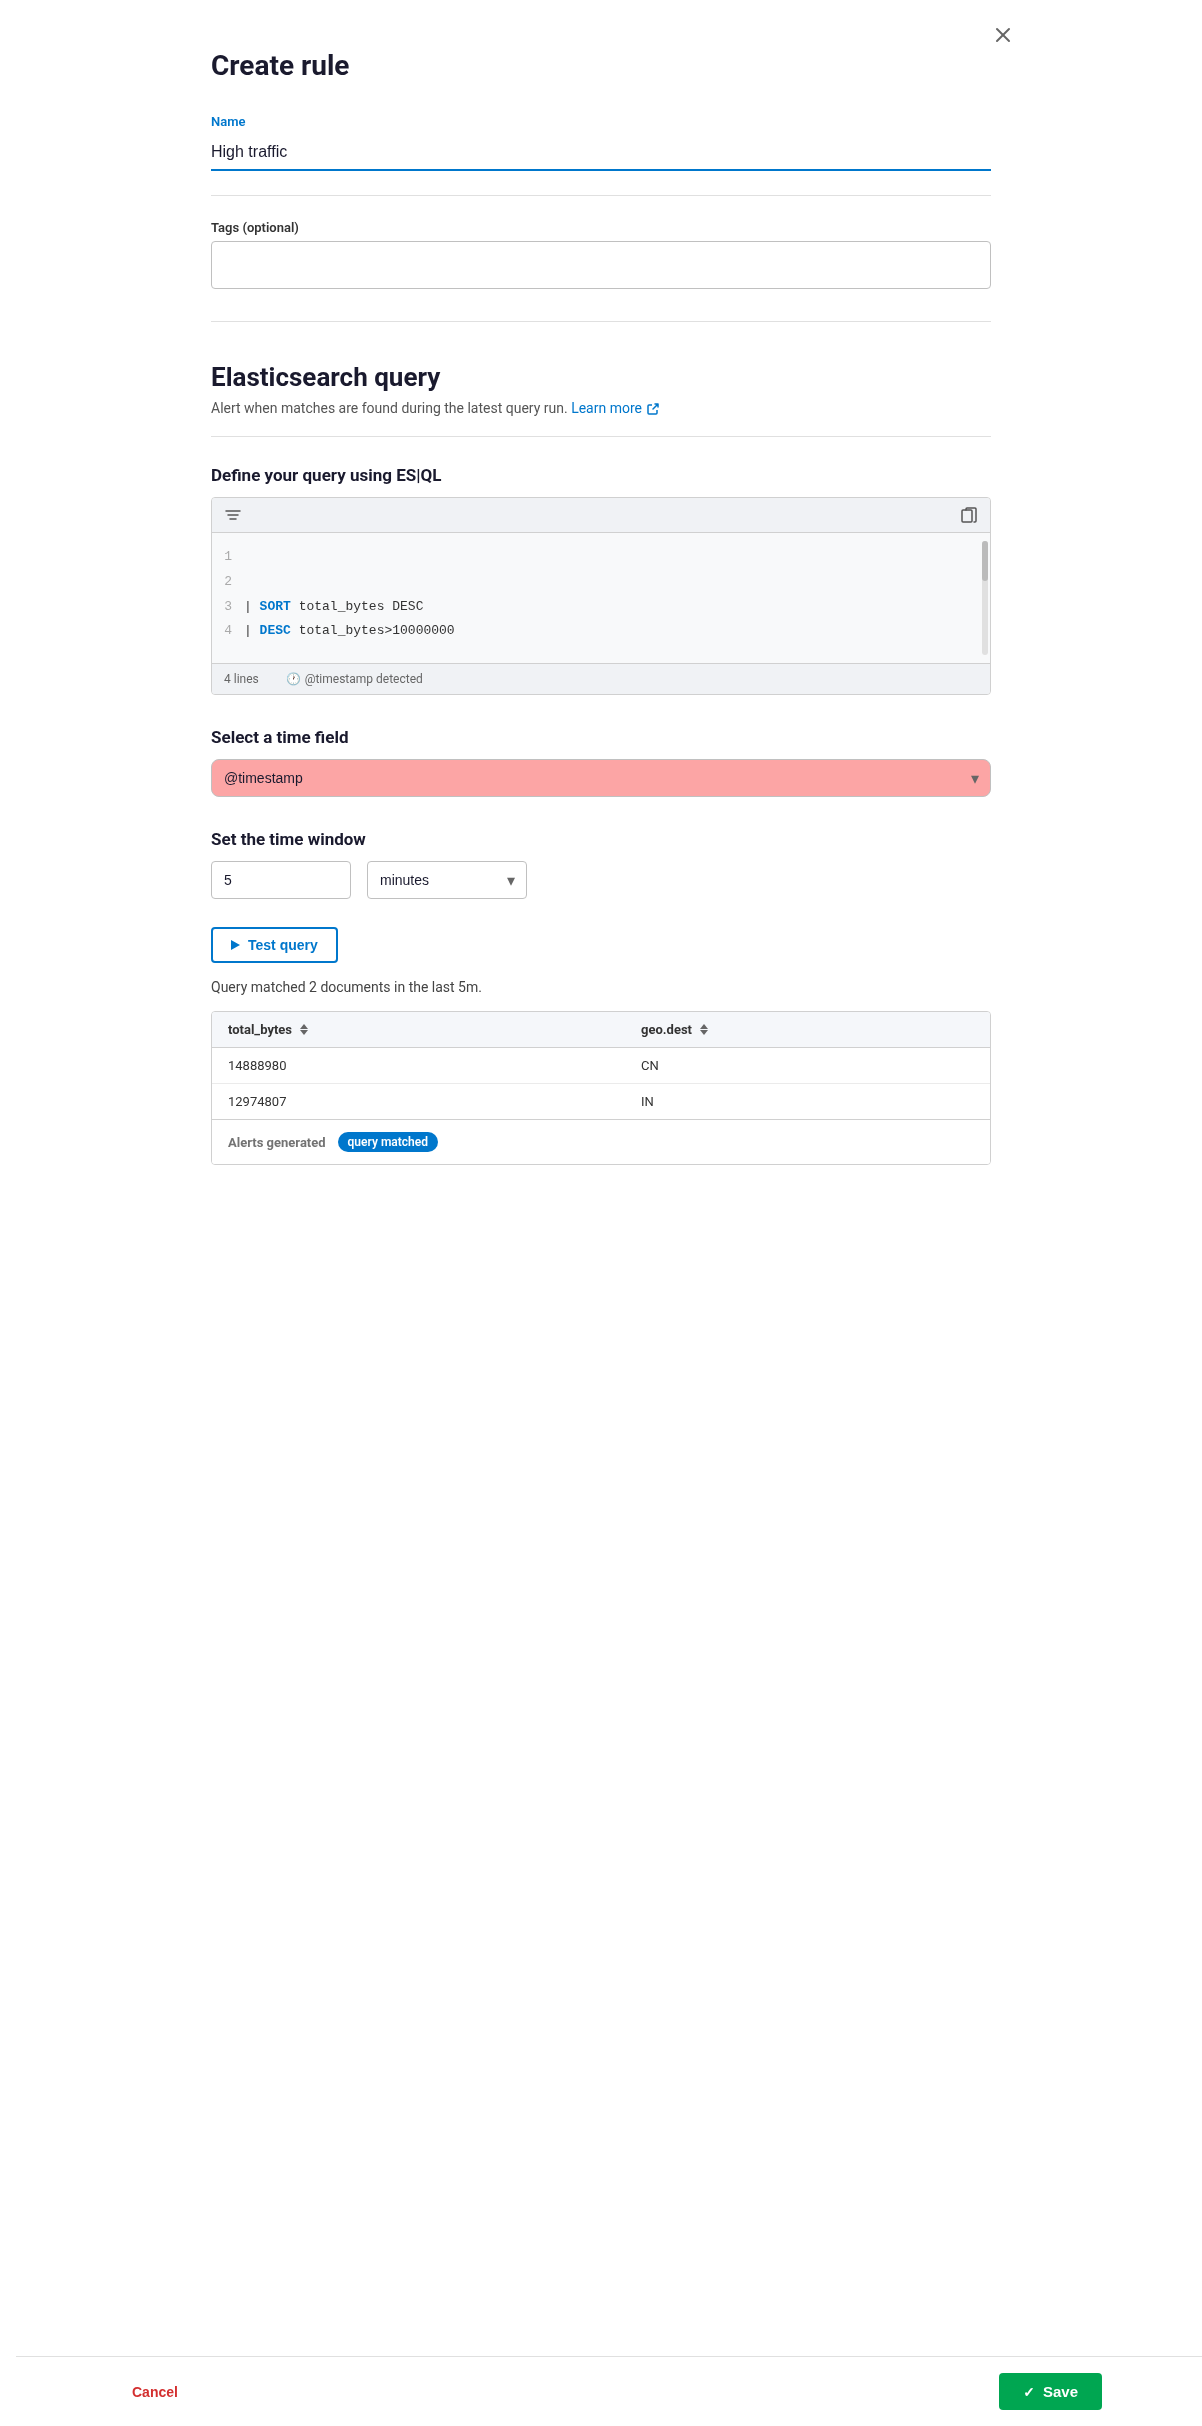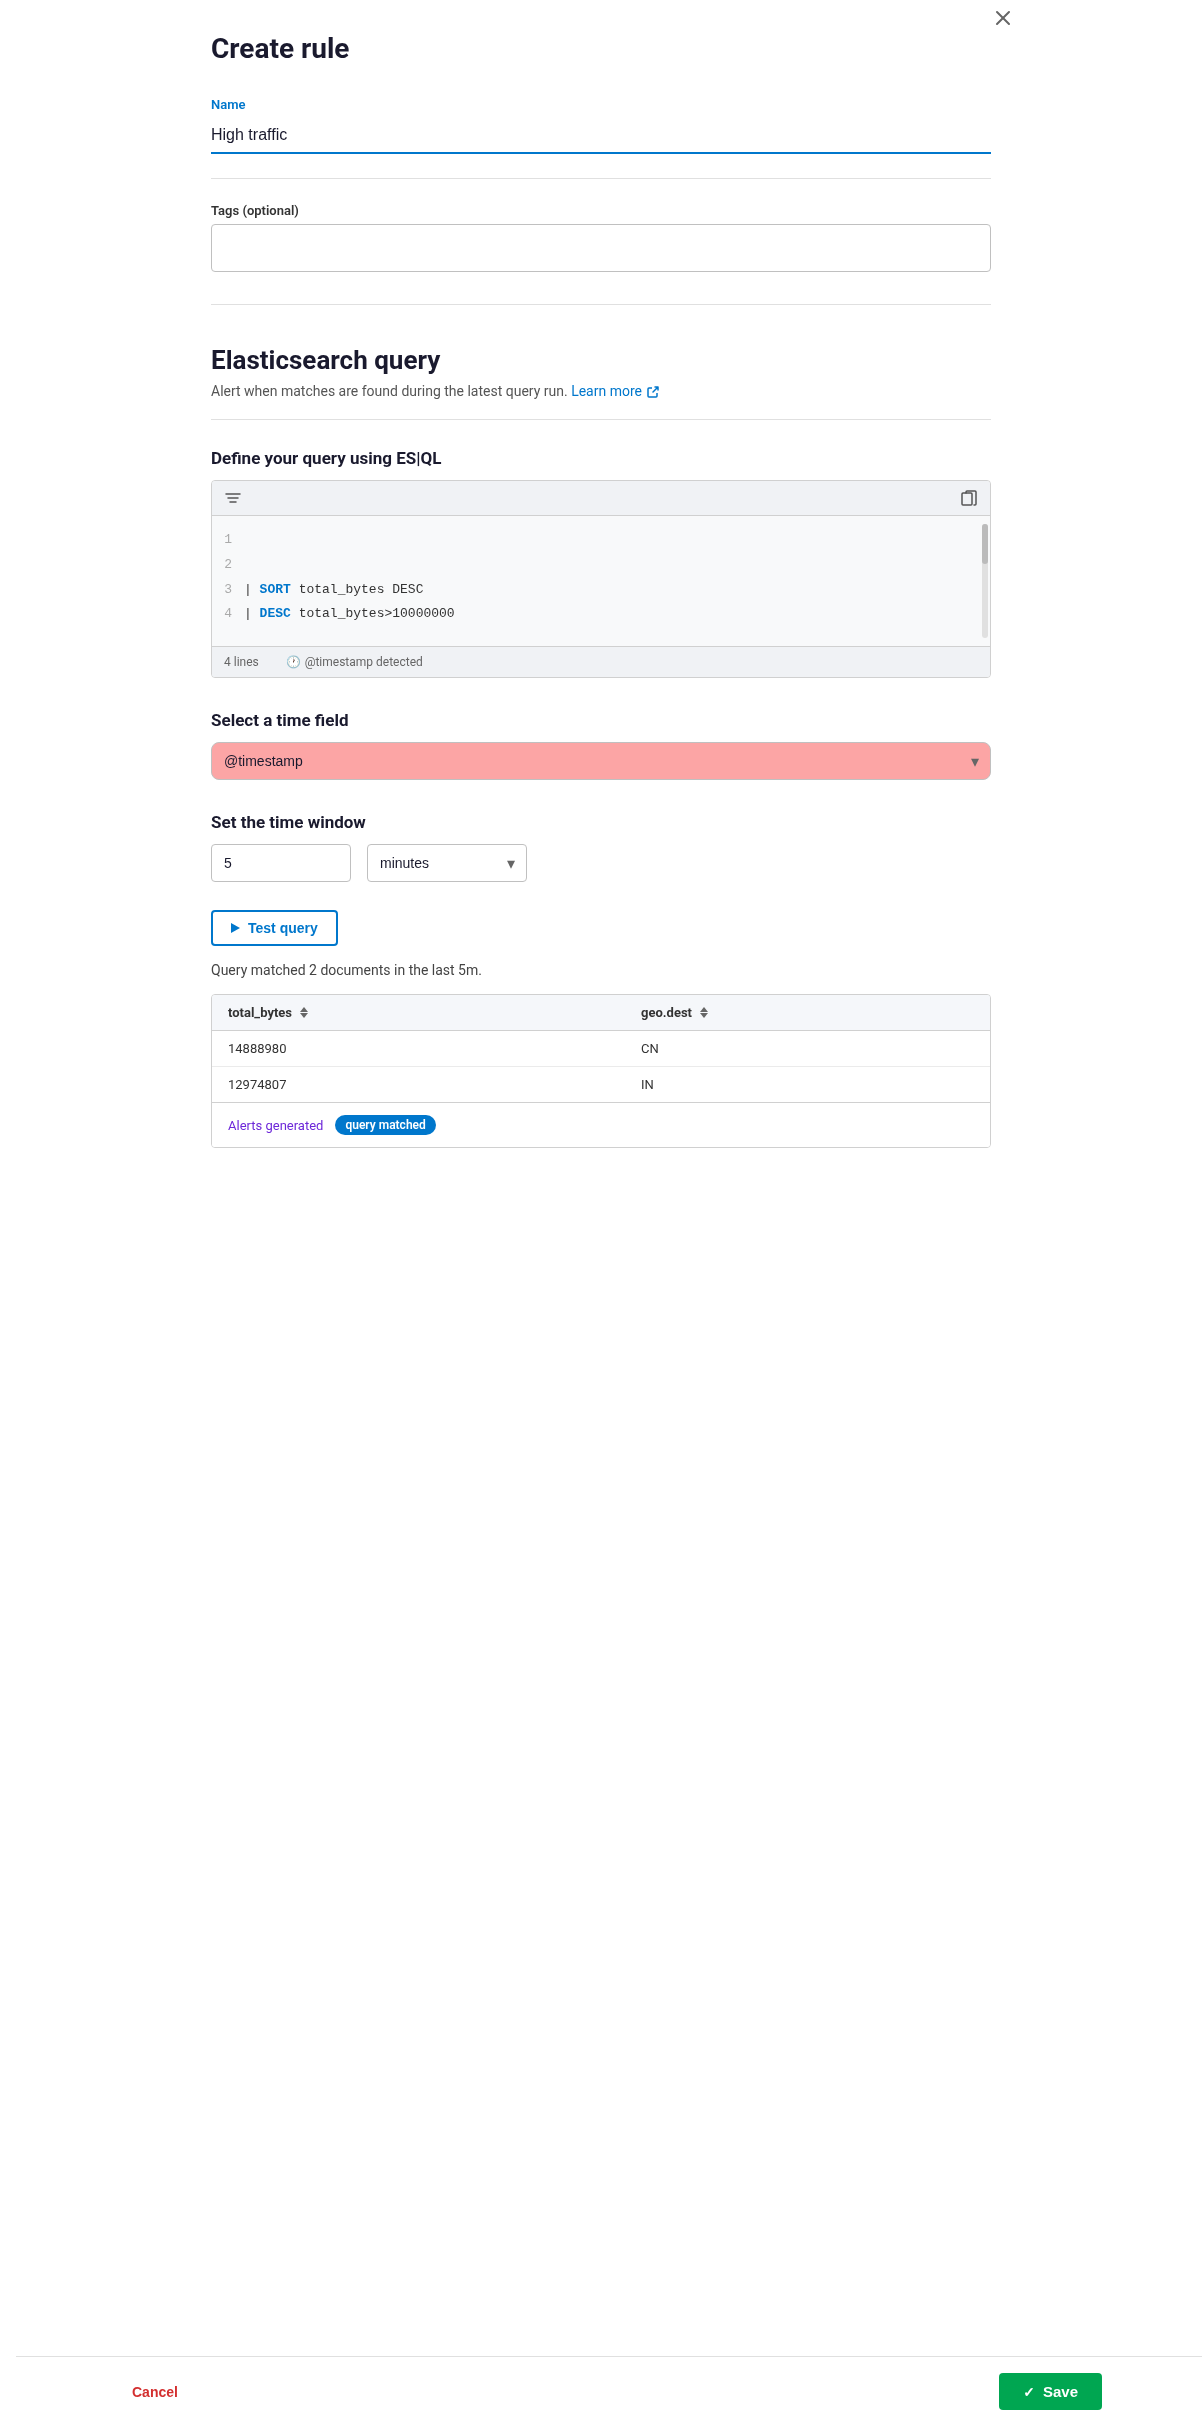--- a/index.html
+++ b/index.html
@@ -7,21 +7,21 @@
       font-family: -apple-system, BlinkMacSystemFont, 'Segoe UI', Roboto, sans-serif;
       background: #fff;
       color: #1a1a2e;
       width: 1202px;
       min-height: 2426px;
       position: relative;
     }
 
     .modal-container {
       width: 780px;
-      margin: 0 auto;
+      margin: 17px auto;
       padding: 32px 0 120px 0;
       position: relative;
     }
 
     .close-btn {
       position: absolute;
       top: 10px;
       right: -20px;
       background: none;
       border: none;
@@ -346,22 +346,22 @@
       display: flex;
       align-items: center;
       gap: 12px;
       padding: 12px 16px;
       border-top: 1px solid #d0d0d0;
       background: #fff;
     }
 
     .alerts-label {
       font-size: 13px;
-      font-weight: 400;
-      color: #6d28d9;
+      font-weight: 700;
+      color: #737373;
     }
 
     .badge-query-matched {
       background: #0077cc;
       color: #fff;
       font-size: 12px;
       font-weight: 600;
       padding: 3px 10px;
       border-radius: 12px;
     }

